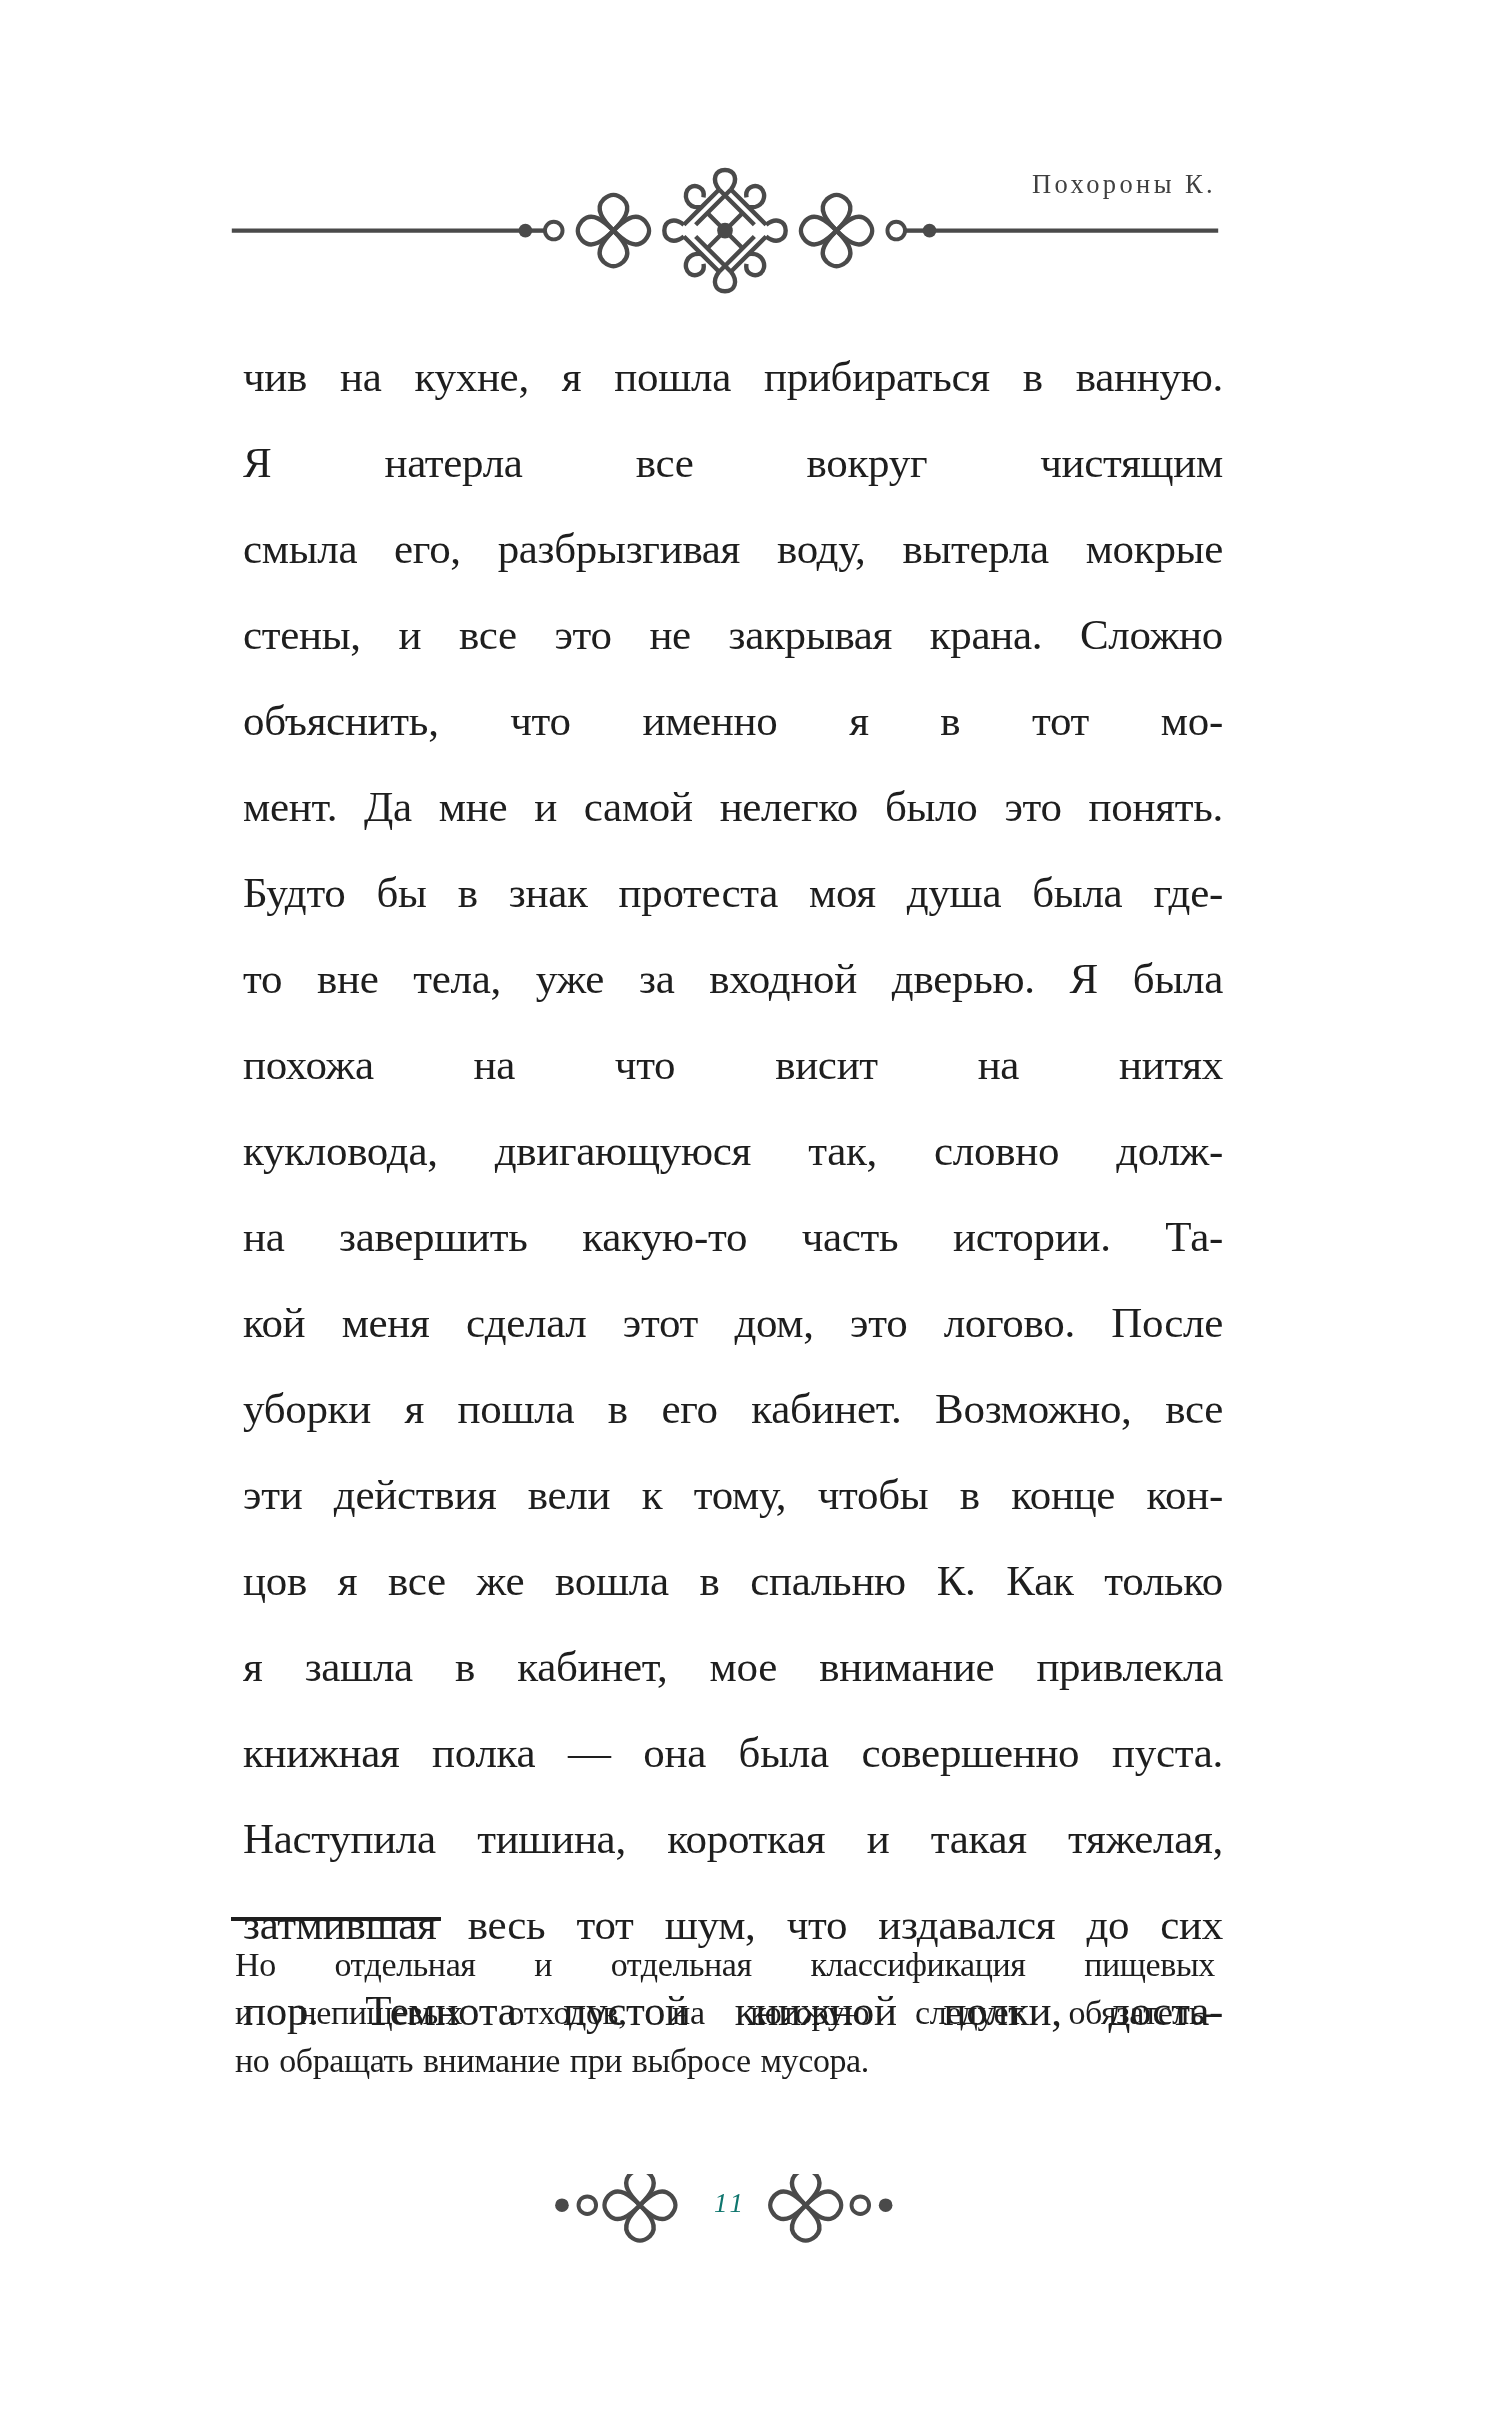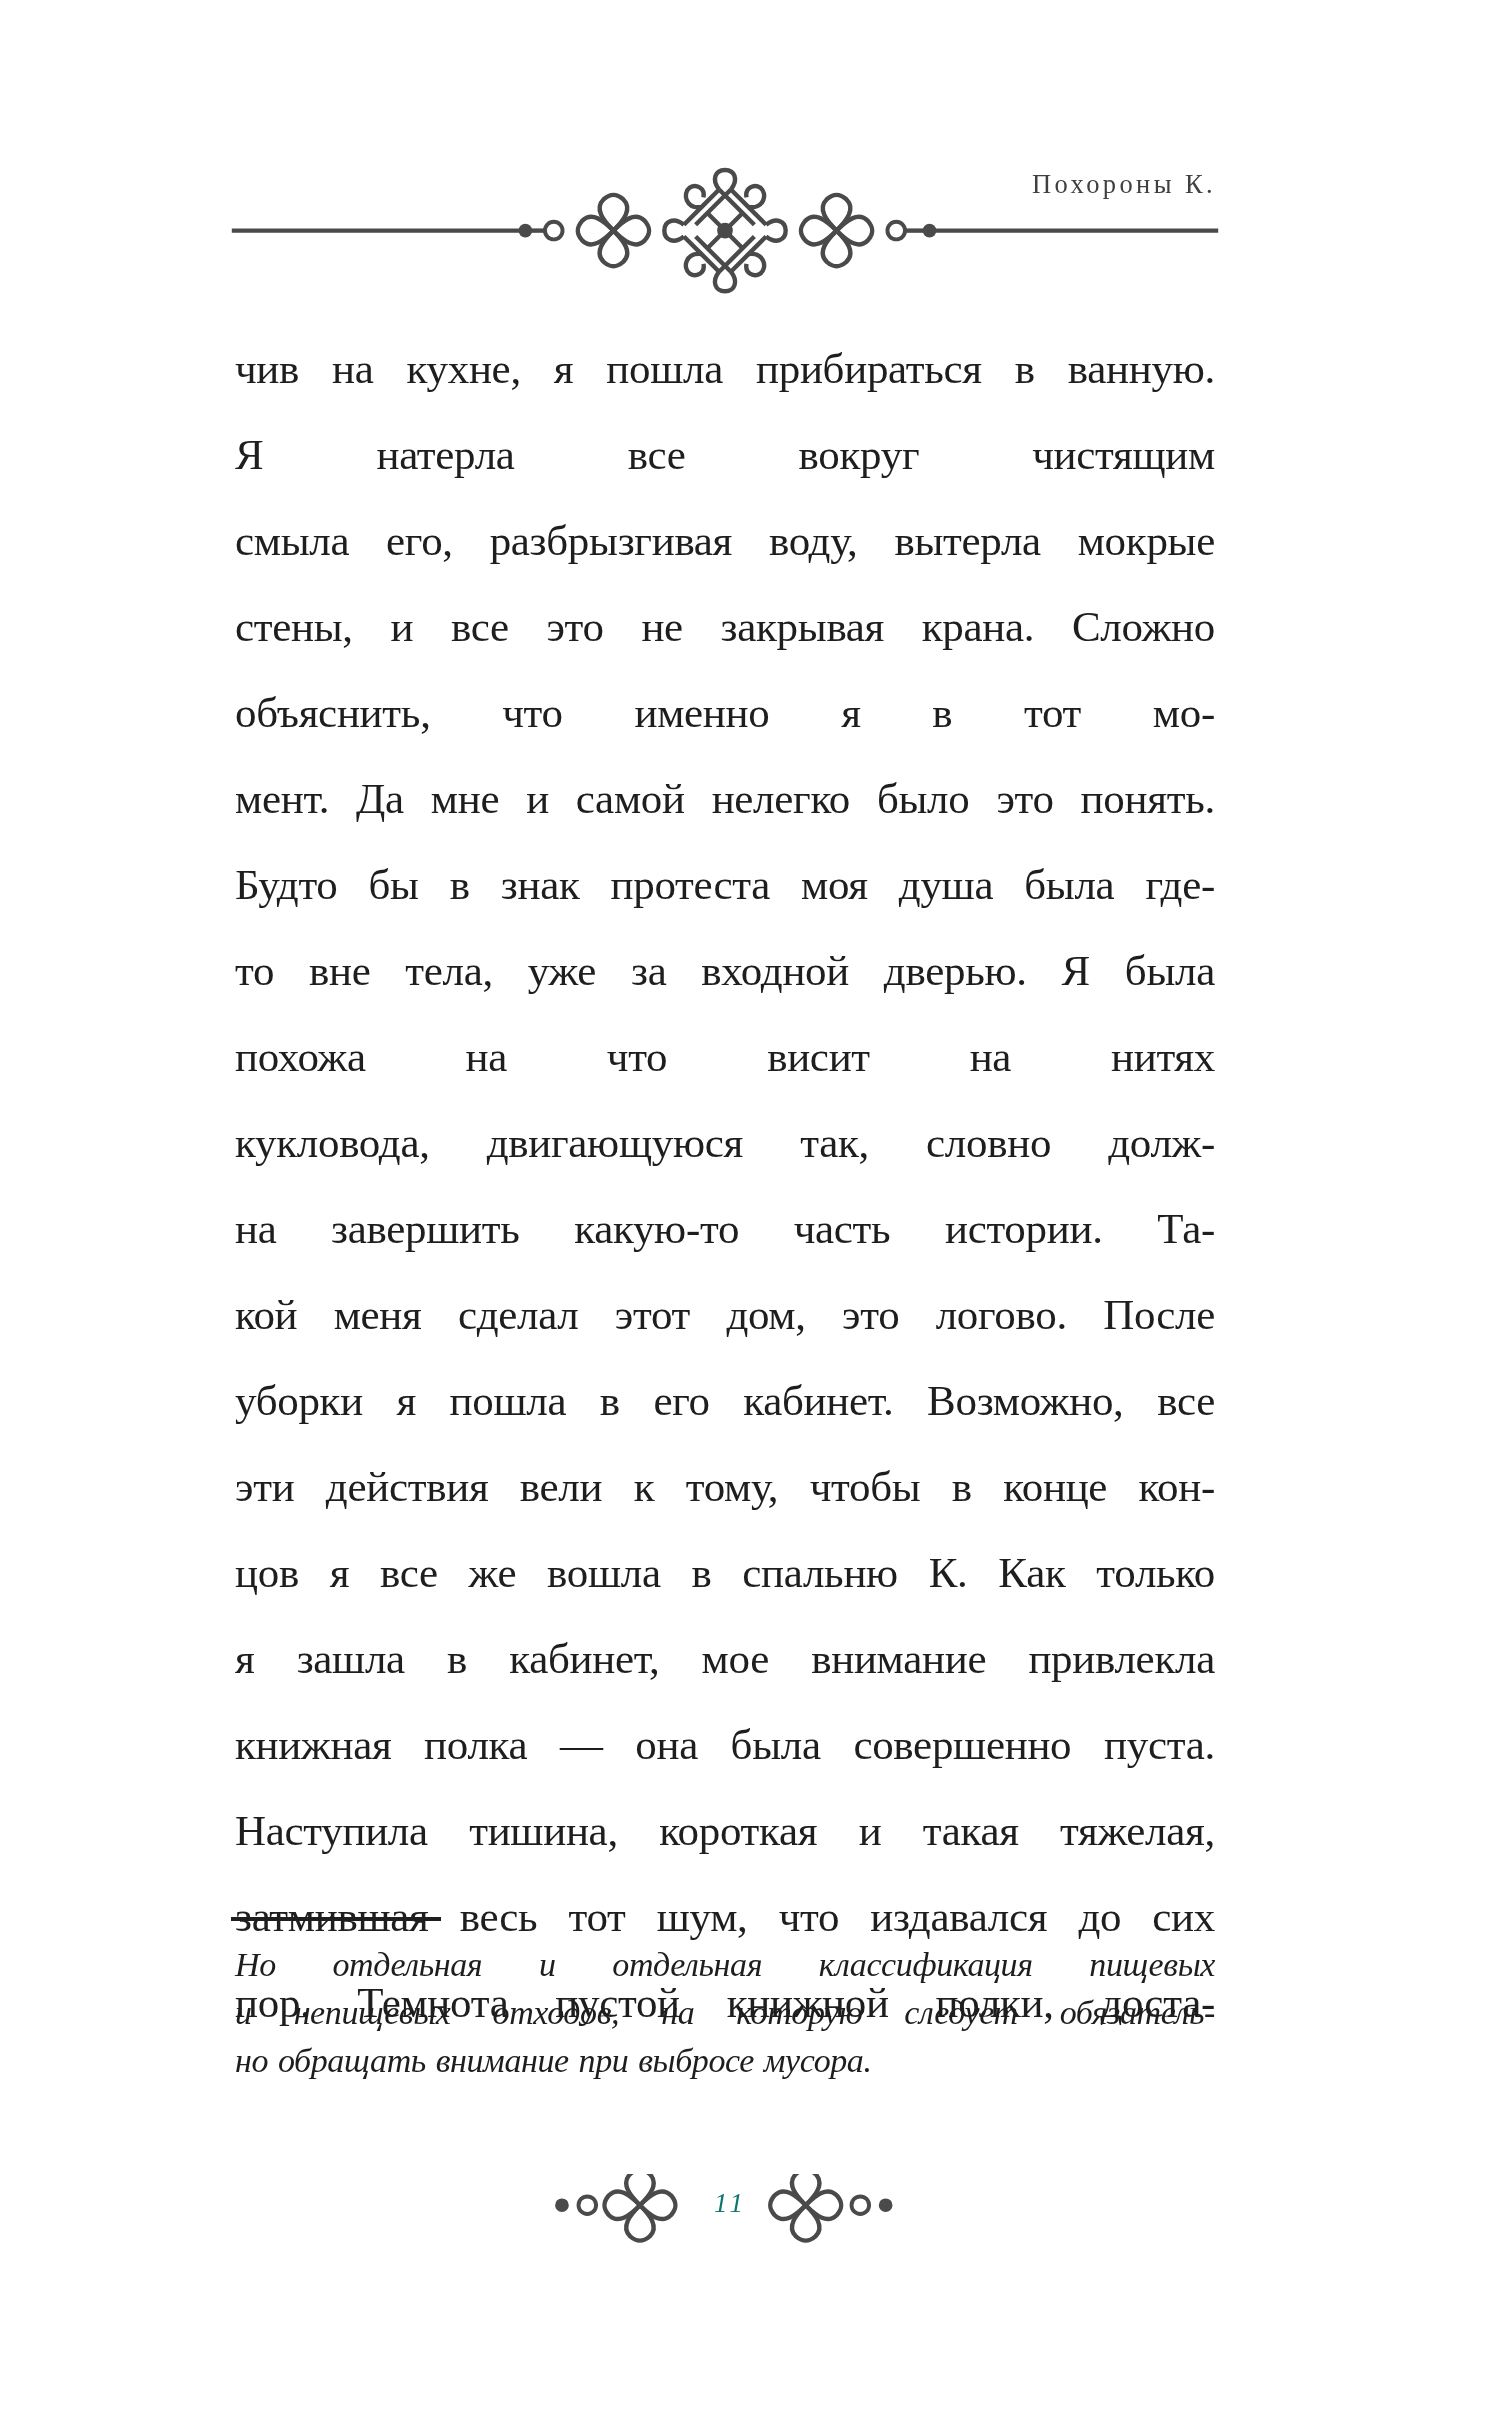--- a/index.html
+++ b/index.html
@@ -30,21 +30,21 @@
     left: 231px;
     top: 167px;
     width: 988px;
     height: 137px;
   }
   .body-text {
     position: absolute;
     left: 235px;
     top: 326px;
     width: 980px;
-    margin: 0;
+    margin: 8px;
   }
   .body-line {
     display: block;
     height: 86px;
     line-height: 86px;
     font-size: 43px;
     text-align: justify;
     text-align-last: justify;
     white-space: nowrap;
     overflow: visible;
@@ -60,21 +60,20 @@
     top: 1917px;
     width: 210px;
     height: 3.9px;
     background: #1e1e1e;
   }
   .footnote {
     position: absolute;
     left: 235px;
     top: 1941px;
     width: 980px;
-    font-style: italic;
   }
   .footnote-line {
     display: flex;
     justify-content: space-between;
     height: 48px;
     line-height: 48px;
     font-size: 34px;
     white-space: nowrap;
     letter-spacing: -0.4px;
   }

